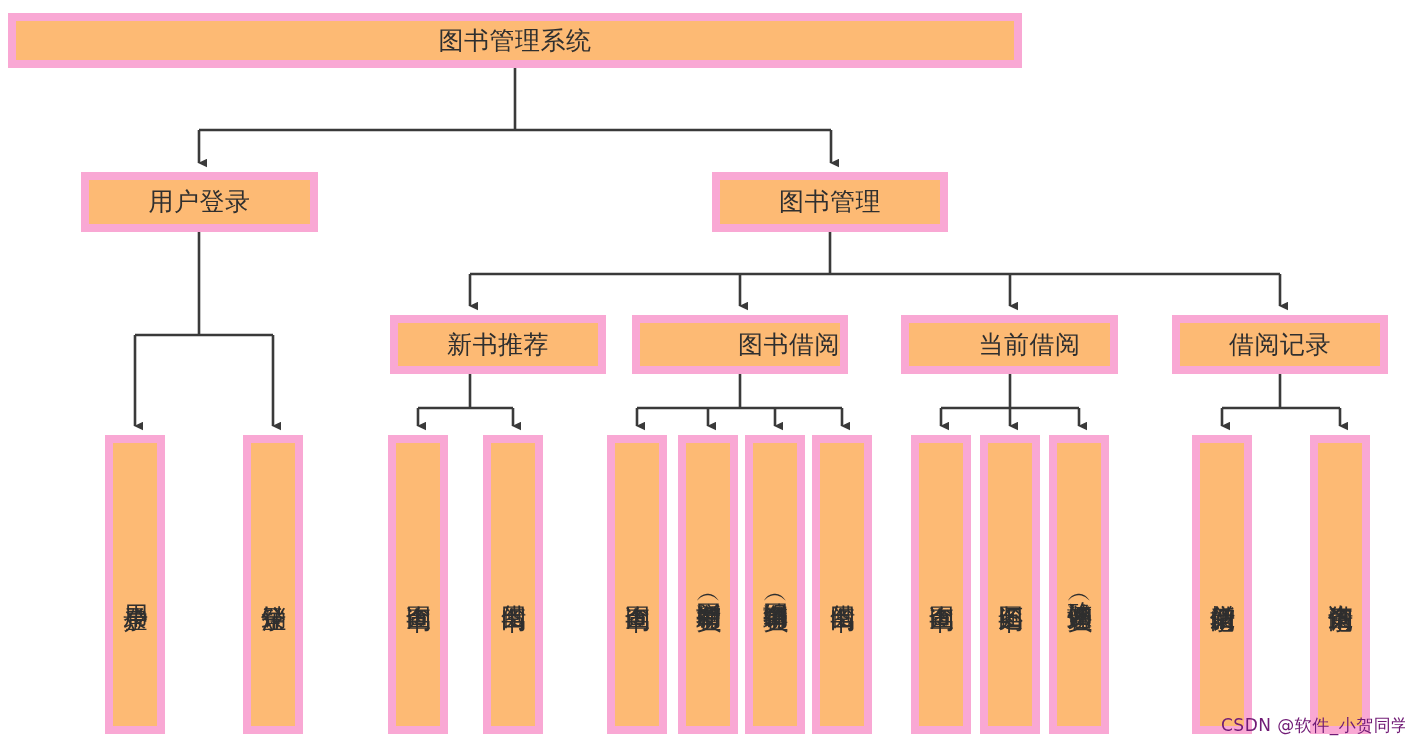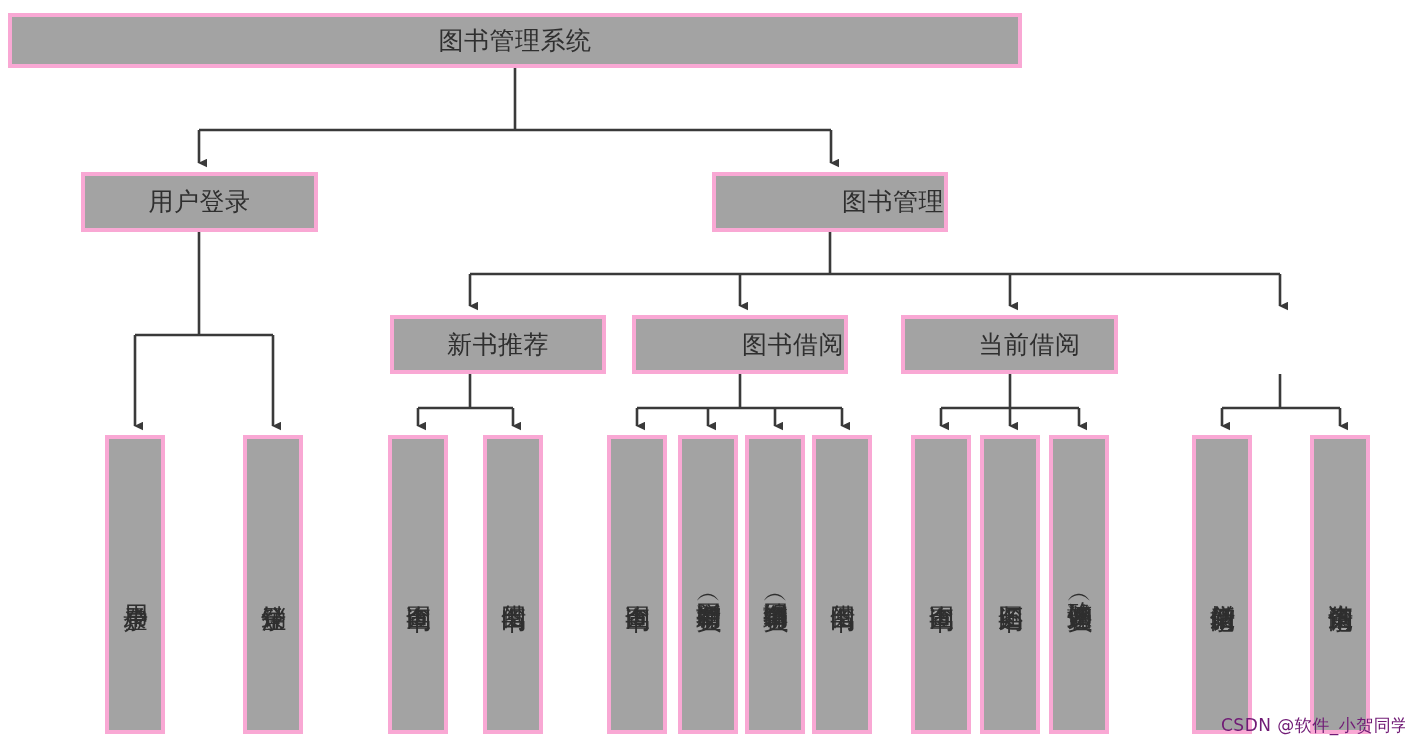--- a/index.html
+++ b/index.html
@@ -22,22 +22,22 @@
     position: absolute;
     left: 0;
     top: 0;
     width: 1405px;
     height: 747px;
     pointer-events: none;
   }
   .node {
     position: absolute;
     box-sizing: border-box;
-    background: #a3a3a3;
-    border: 4px solid #f9a8d4;
+    background: #fdba74;
+    border: 8px solid #f9a8d4;
     display: flex;
     align-items: center;
     justify-content: center;
     z-index: 2;
   }
   .node-label {
     color: #2f2f2f;
     text-align: center;
     line-height: 1.02;
     letter-spacing: 0.5px;
@@ -129,33 +129,36 @@
     </g>
   </svg>
 
   <div class="node root horizontal" style="left:8px; top:13px; width:1014px; height:55px;">
     <span class="node-label">图书管理系统</span>
   </div>
 
   <div class="node horizontal" style="left:81px; top:172px; width:237px; height:60px;">
     <span class="node-label">用户登录</span>
   </div>
-  <div class="node horizontal" style="left:712px; top:172px; width:236px; height:60px;justify-content:flex-end;">
+  <div class="node horizontal" style="left:712px; top:172px; width:236px; height:60px;">
     <span class="node-label">图书管理</span>
   </div>
 
   <div class="node horizontal" style="left:362px; top:315px; width:216px; height:59px;margin-left:28px;">
     <span class="node-label">新书推荐</span>
   </div>
   <div class="node horizontal" style="left:632px; top:315px; width:216px; height:59px;justify-content:flex-end;">
     <span class="node-label">图书借阅</span>
   </div>
   <div class="node horizontal" style="left:901px; top:315px; width:217px; height:59px;padding-left:40px;">
     <span class="node-label">当前借阅</span>
   </div>
+  <div class="node horizontal" style="left:1172px; top:315px; width:216px; height:59px;">
+    <span class="node-label">借阅记录</span>
+  </div>
 
   <div class="node vertical" style="left:105px; top:435px; width:60px; height:299px;">
     <span class="node-label">用户登录</span>
   </div>
   <div class="node vertical" style="left:243px; top:435px; width:60px; height:299px;">
     <span class="node-label">注销登录</span>
   </div>
 
   <div class="node vertical" style="left:388px; top:435px; width:60px; height:299px;">
     <span class="node-label">查询图书</span>

